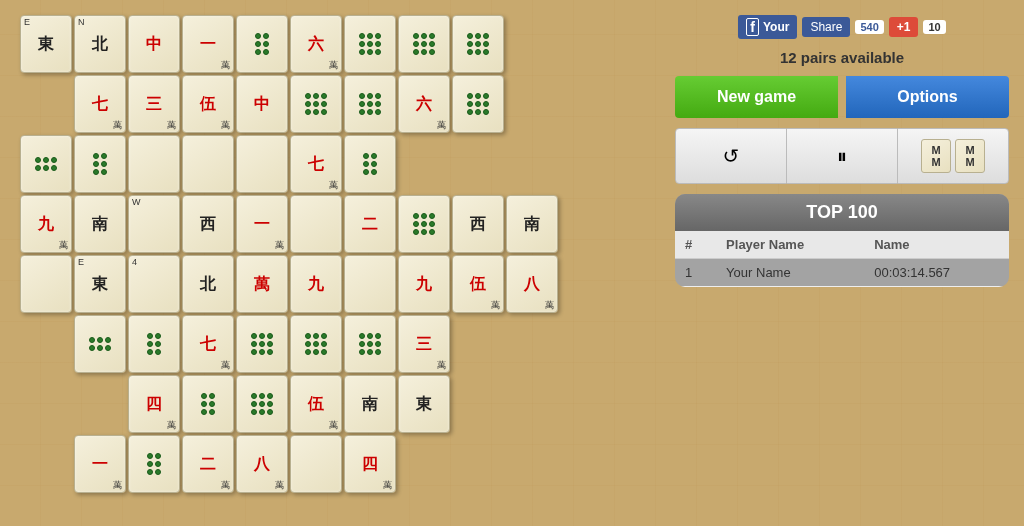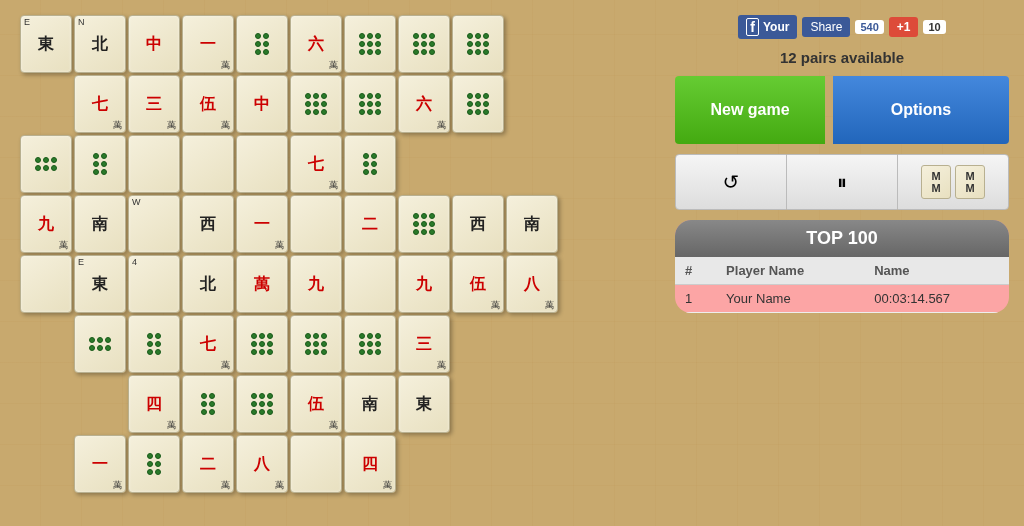--- a/index.html
+++ b/index.html
@@ -208,21 +208,21 @@
       color: white;
       border: none;
       border-radius: 4px 0 0 4px;
       font-size: 16px;
       font-weight: bold;
       cursor: pointer;
     }
 
     #options-btn {
       flex: 1;
-      padding: 25px;
+      padding: 12px;
       background: linear-gradient(to bottom, #4488dd, #2266bb);
       color: white;
       border: none;
       border-radius: 0 4px 4px 0;
       font-size: 16px;
       font-weight: bold;
       cursor: pointer;
     }
 
     
@@ -263,22 +263,22 @@
       display: flex;
       align-items: center;
       justify-content: center;
       font-size: 14px;
       font-weight: bold;
       color: #333;
     }
 
     
     #top100-section {
-      background: #fca5a5;
-      border-radius: 16px;
+      background: #a3a3a3;
+      border-radius: 10px;
       overflow: hidden;
     }
 
     #top100-header {
       background: linear-gradient(to bottom, #888, #666);
       color: white;
       text-align: center;
       padding: 8px;
       font-size: 18px;
       font-weight: bold;

